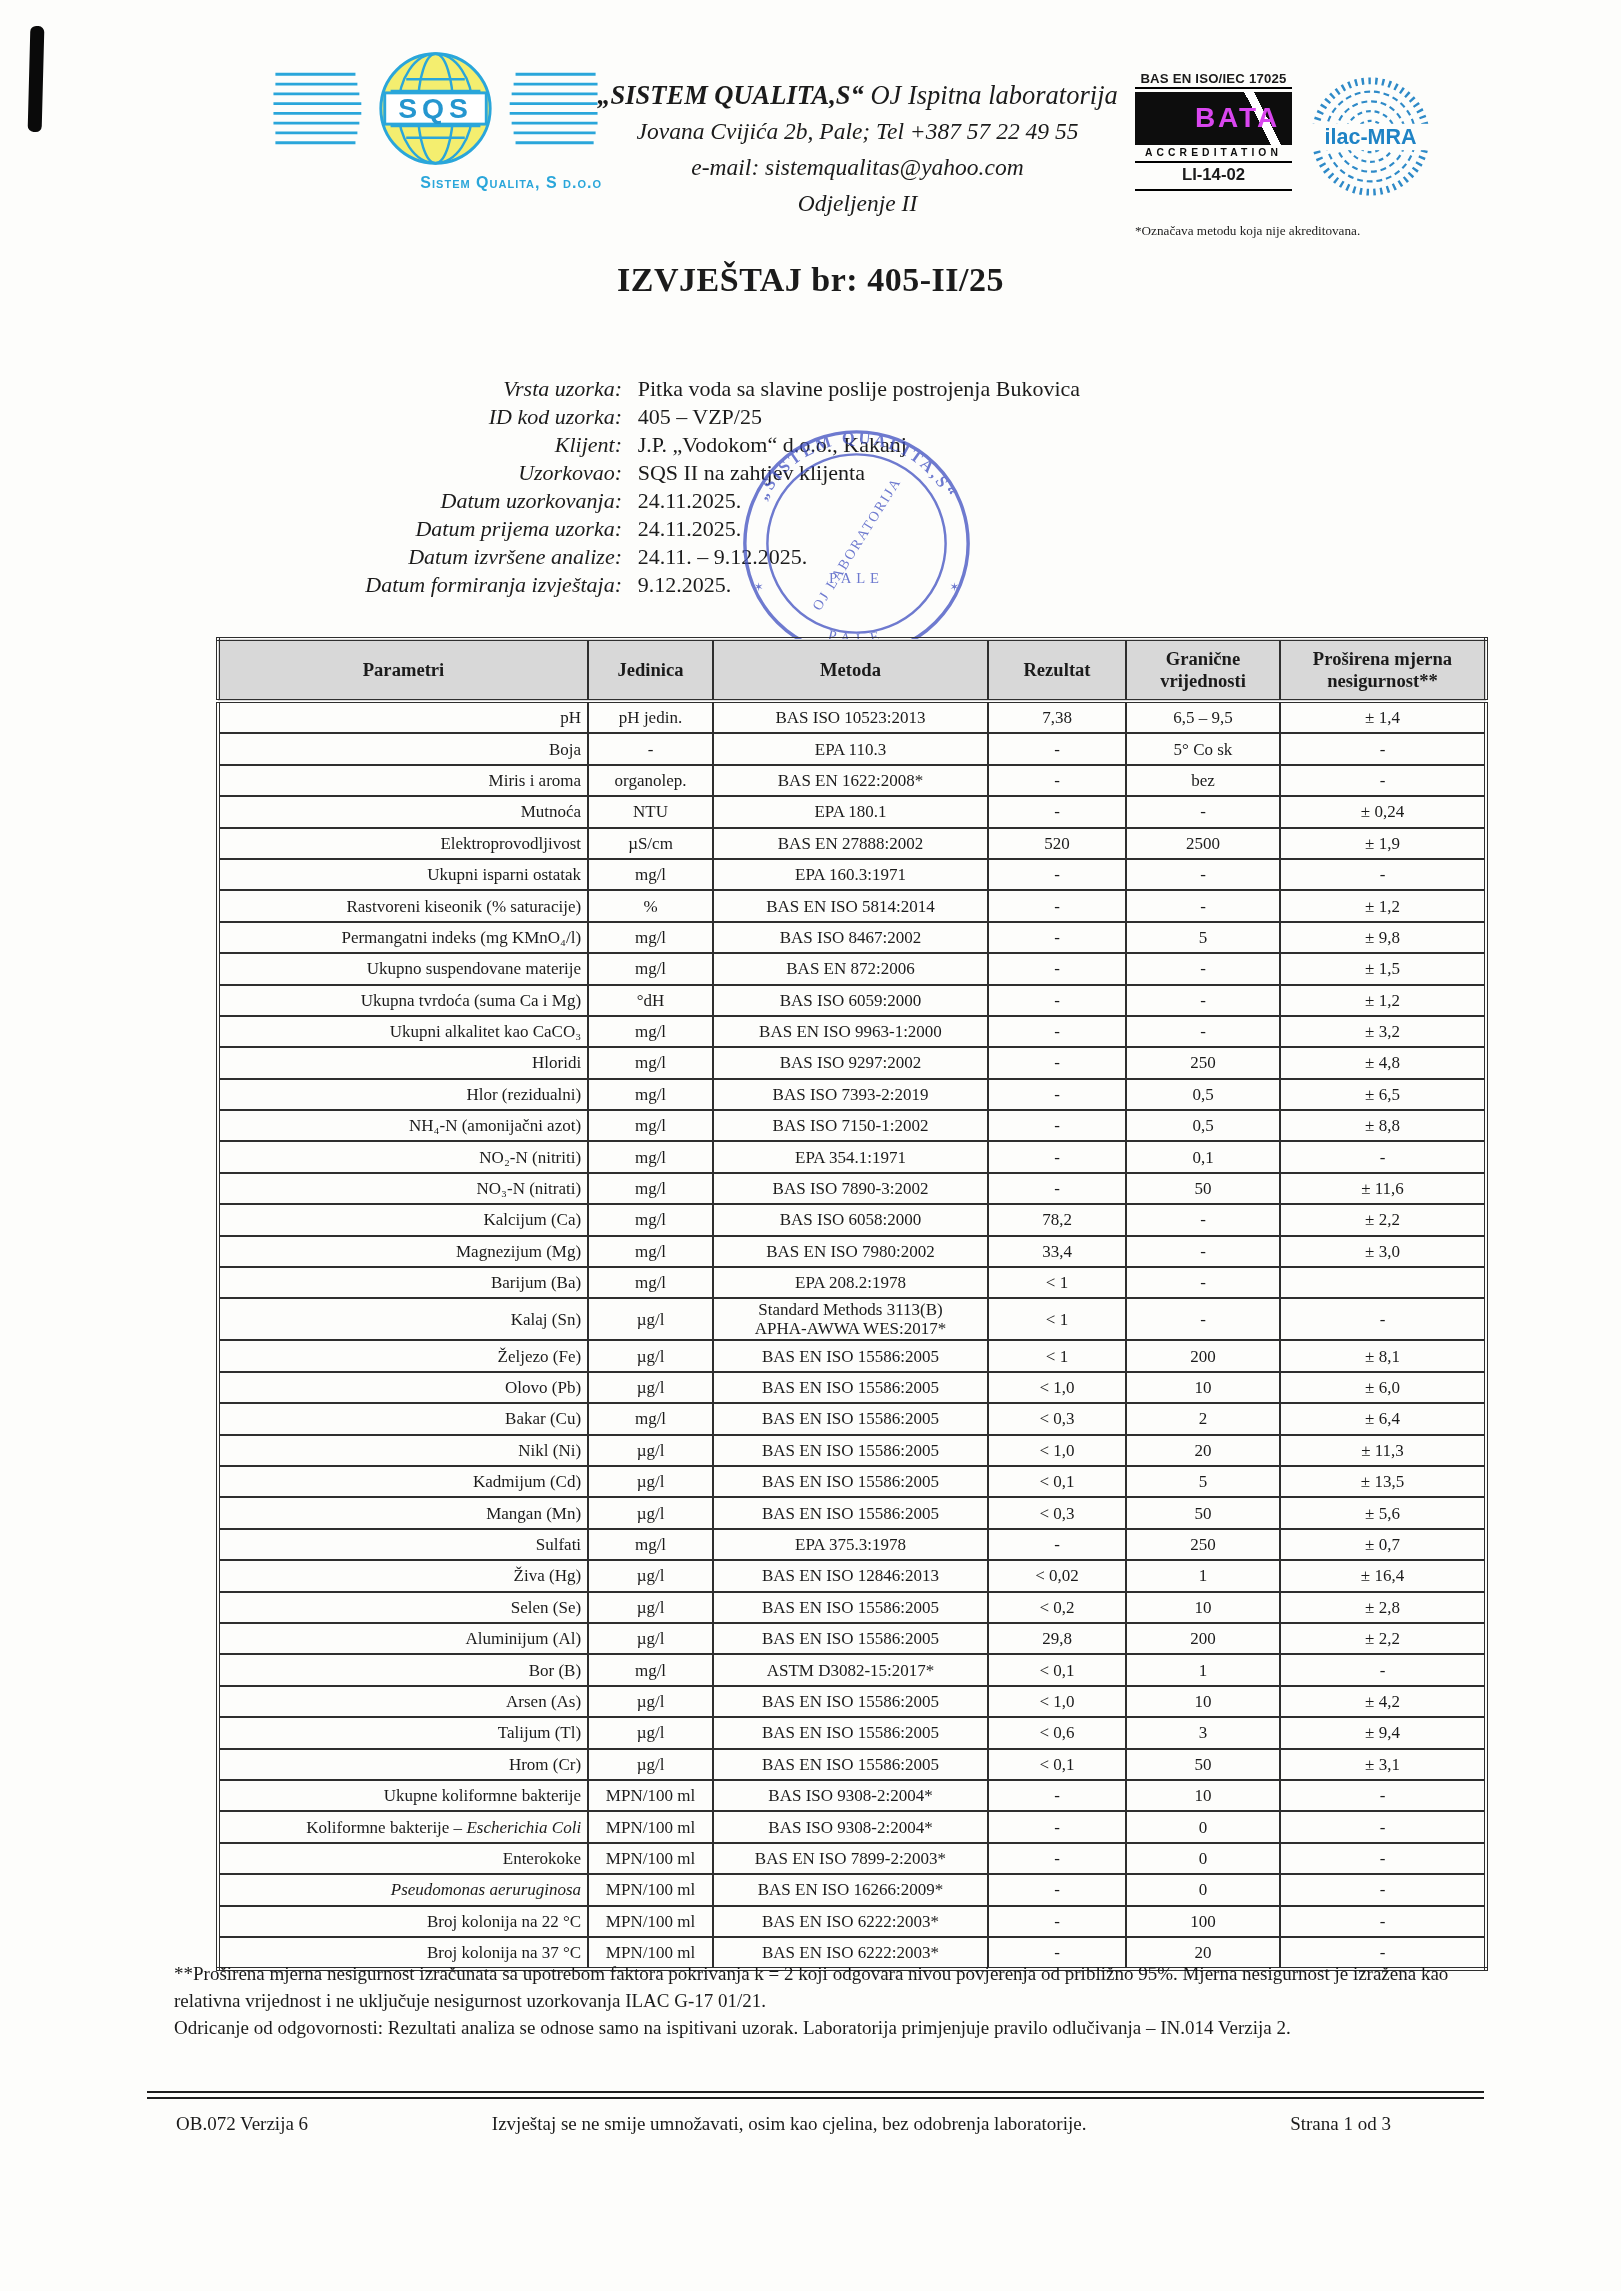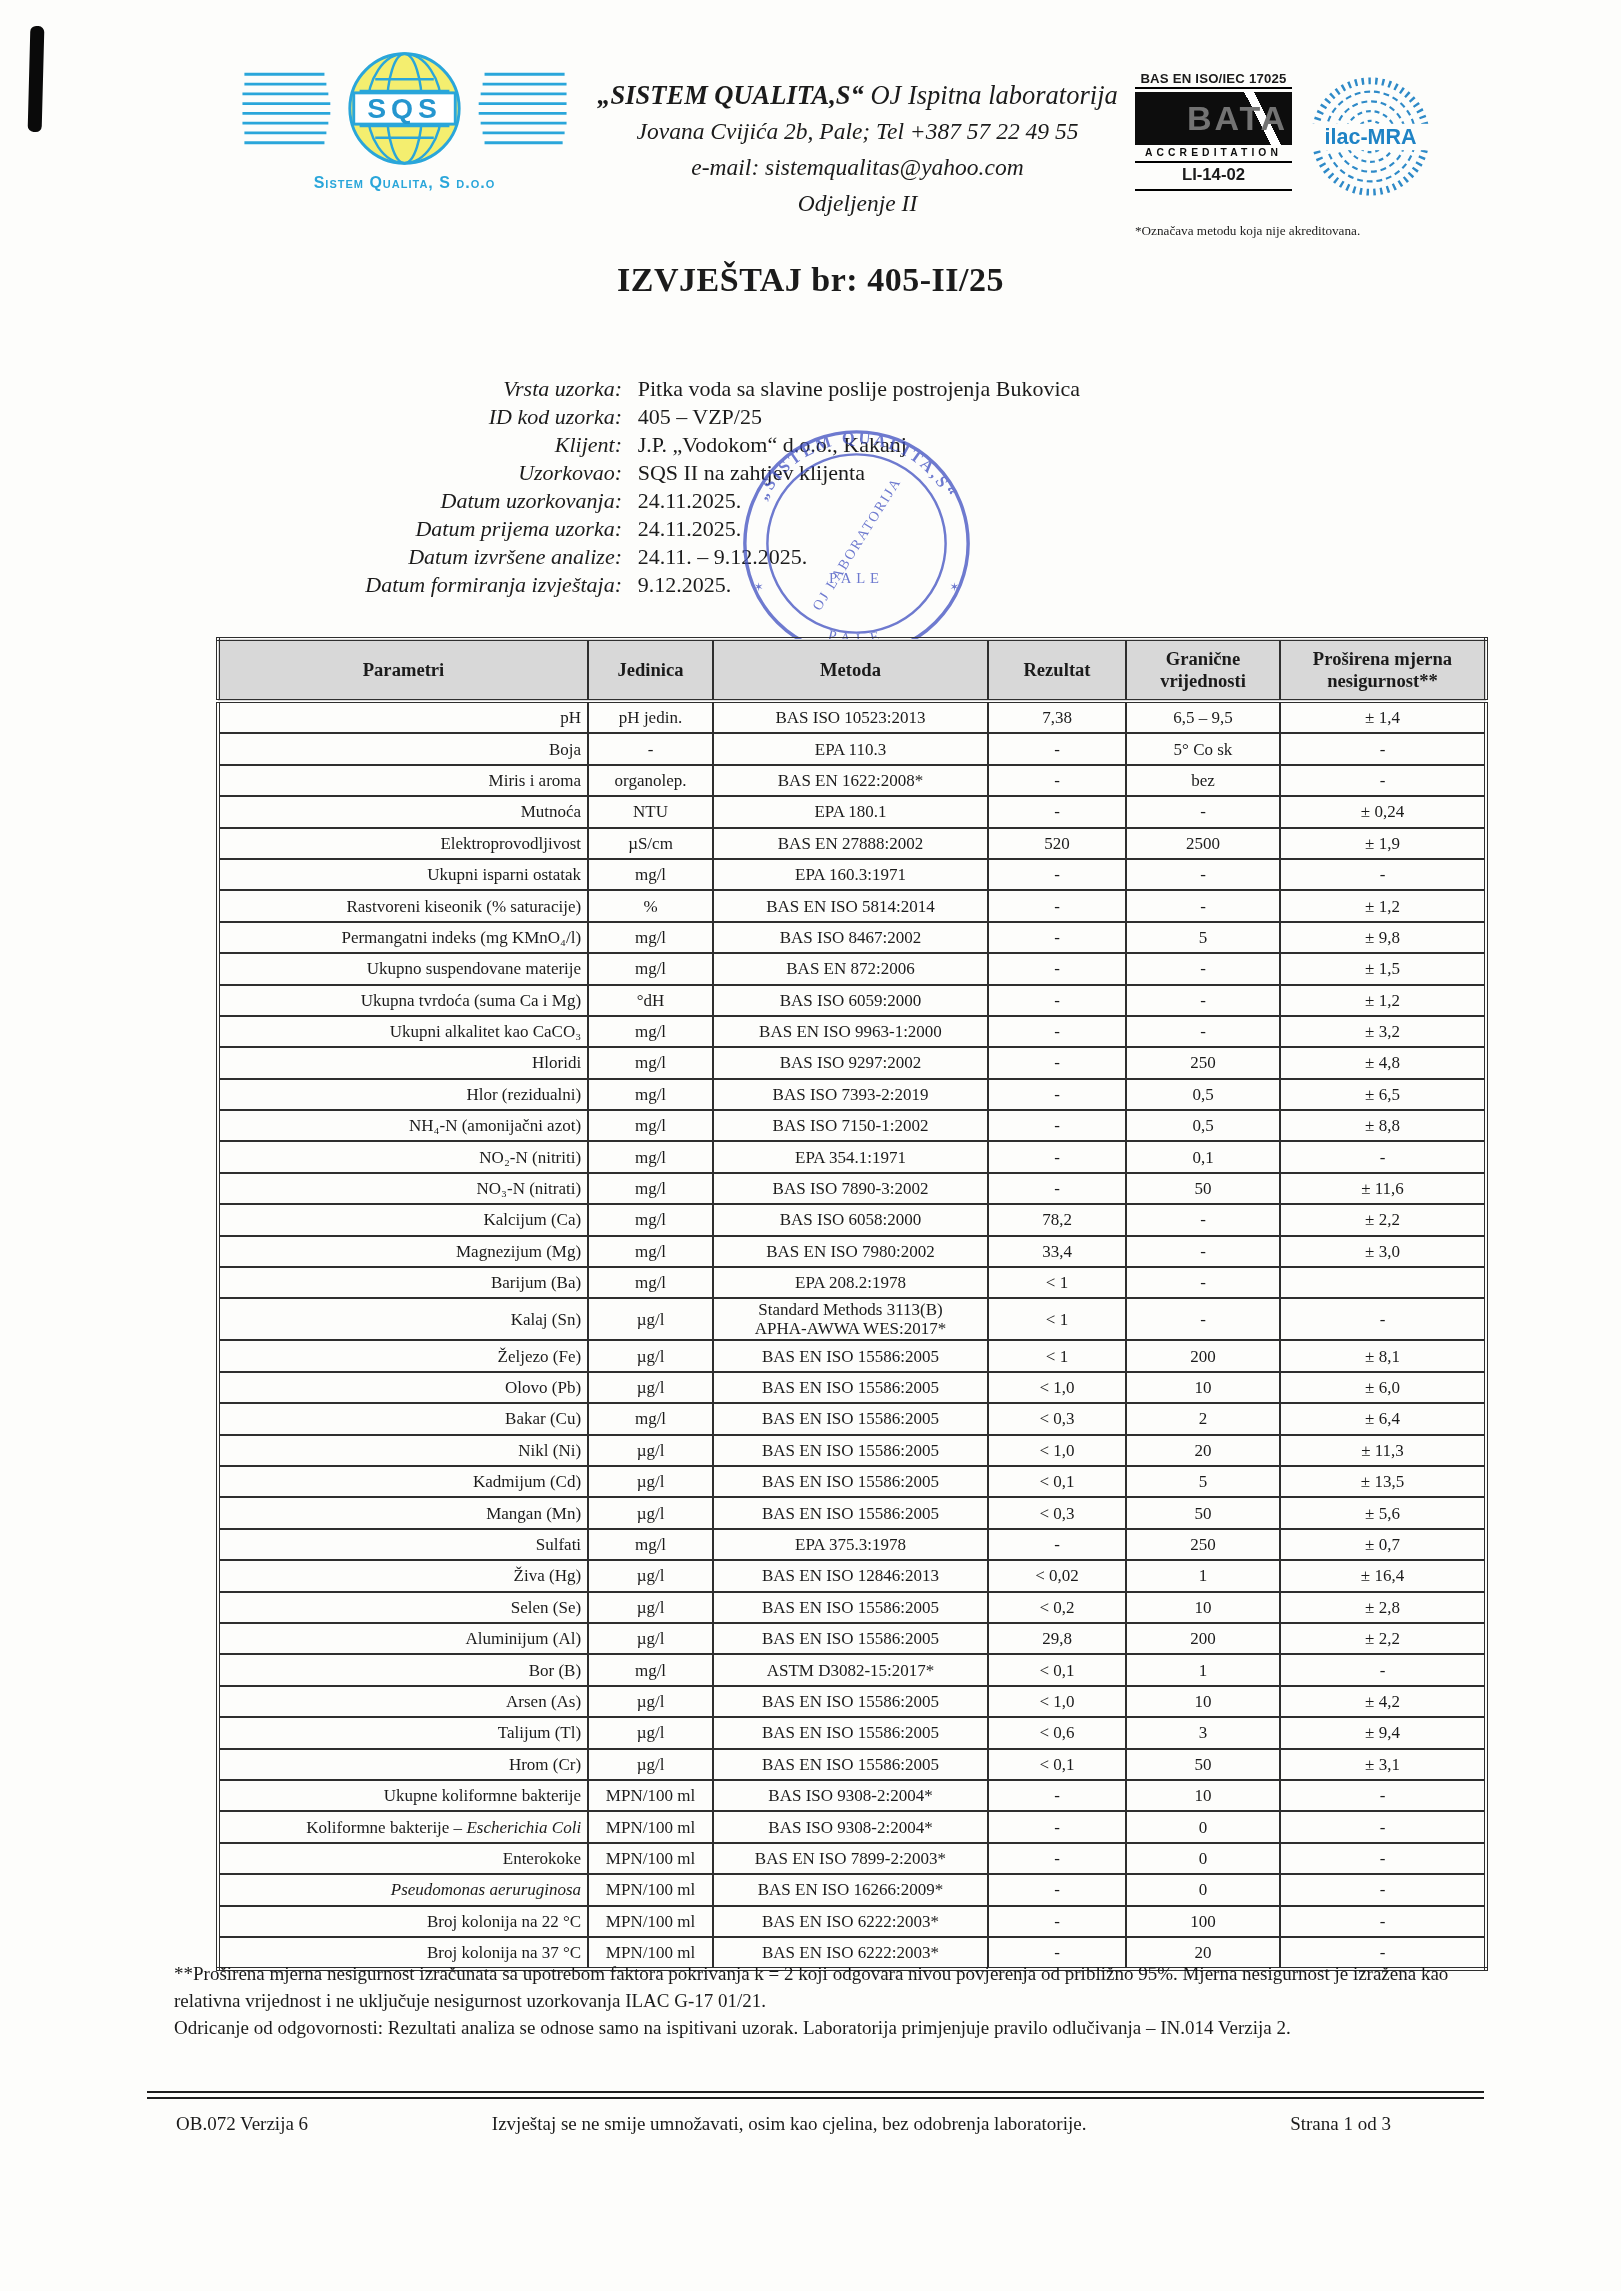--- a/index.html
+++ b/index.html
@@ -3,37 +3,37 @@
 <meta charset="utf-8">
 <style>
   html,body{margin:0;padding:0;background:#9a9a9a;}
   .page{
     position:relative;width:1621px;height:2292px;margin:0 auto;background:#fdfdfb;
     font-family:"Liberation Serif","DejaVu Serif","DejaVu Sans",serif;color:#1b1b1b;overflow:hidden;
   }
   
   .artifact{position:absolute;left:29px;top:25.5px;width:13.7px;height:106px;background:#0a0a0a;border-radius:5.9px;transform:rotate(1.5deg);}
   
-  .sqs-wrap{position:absolute;left:228px;top:47px;width:353px;text-align:center;}
+  .sqs-wrap{position:absolute;left:249px;top:47px;width:353px;text-align:right;}
   .sqs-company{margin-top:0;font-family:"Liberation Sans","DejaVu Sans",sans-serif;font-weight:bold;
     font-size:16px;color:#2aa6da;letter-spacing:1px;font-variant:small-caps;}
   
   .head-center{position:absolute;left:534px;top:78px;width:647px;text-align:center;}
   .lab-name{font-size:26.5px;line-height:35px;}
   .lab-name .bold-it{font-weight:bold;font-style:italic;}
   .lab-name .it{font-style:italic;}
   .head-line{font-style:italic;font-size:23.5px;line-height:36px;}
   
   .accr{position:absolute;left:1135px;top:71px;width:157px;text-align:center;
     font-family:"Liberation Sans","DejaVu Sans",sans-serif;}
   .accr-std{font-size:13.2px;font-weight:bold;border-bottom:2.5px solid #000;padding-bottom:1px;letter-spacing:0.2px;}
   .bata-box{position:relative;height:53px;background:#0d0d0d;display:flex;align-items:center;justify-content:center;margin-top:2.9px;overflow:hidden;}
   .bata-box::after{content:"";position:absolute;top:0;right:9.8px;width:43px;height:100%;
     background:linear-gradient(63deg,transparent 46%,#fff 46%,#fff 60%,transparent 60%);}
-  .bata-text{position:relative;z-index:1;color:#737373;font-weight:bold;font-size:34px;letter-spacing:2.9px;margin-left:48px;}
+  .bata-text{position:relative;z-index:1;color:#d946ef;font-weight:bold;font-size:28px;letter-spacing:2.9px;margin-left:48px;}
   .accr-sub{font-size:10.3px;font-weight:bold;letter-spacing:4.1px;padding:2px 0 2.9px;color:#0d0d0d;}
   .accr-no{border-top:2.5px solid #000;border-bottom:2.5px solid #000;font-weight:bold;font-size:16.7px;padding:2px 0 3.9px;}
   .ilac{position:absolute;left:1307px;top:73px;}
   .accr-note{position:absolute;left:1135px;top:223px;width:294px;font-size:13.2px;text-align:left;color:#222;}
   
   .title{position:absolute;left:0;top:261px;width:100%;text-align:center;font-size:34px;font-weight:bold;letter-spacing:0.5px;}
   
   .meta{position:absolute;left:0;top:375px;width:100%;}
   .meta-row{display:flex;line-height:28px;font-size:22px;}
   .meta-label{width:622px;text-align:right;padding-right:15.7px;font-style:italic;flex:none;}

